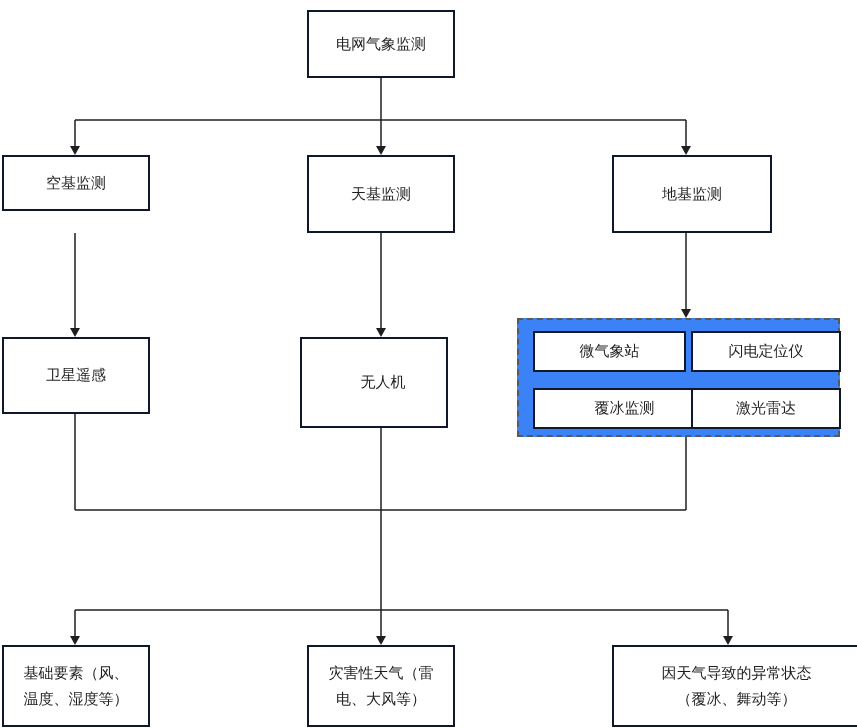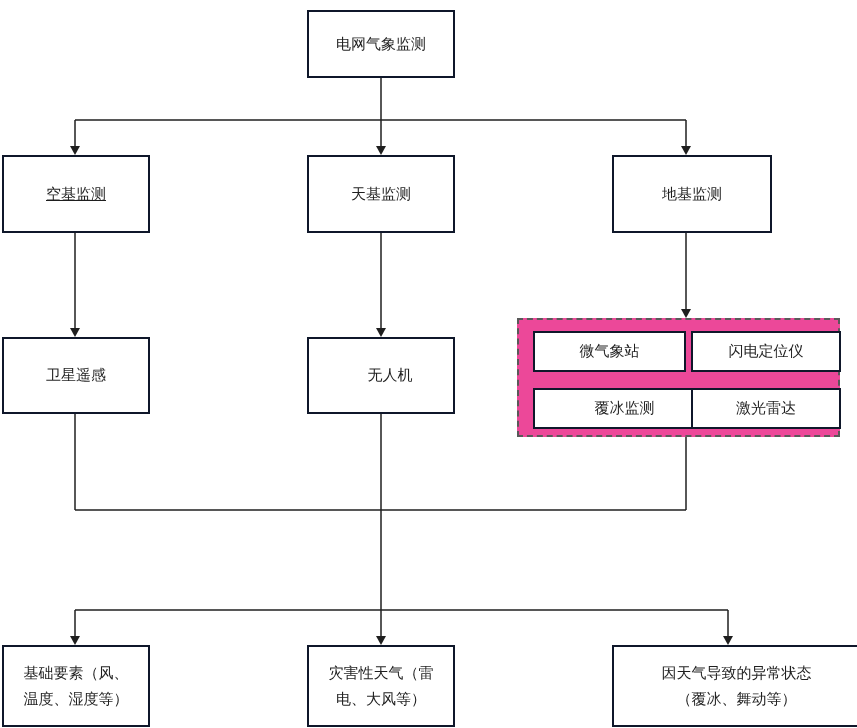--- a/index.html
+++ b/index.html
@@ -37,21 +37,21 @@
     text-align: center;
     font-size: 15px;
     line-height: 1.75;
     padding: 4px 10px;
   }
   .dashed-group {
     position: absolute;
     z-index: 1;
     box-sizing: border-box;
     border: 2px dashed #595959;
-    background: #ec4899;
+    background: #3b82f6;
   }
   .dashed-group .node {
     position: absolute;
   }
 </style>
 </head>
 <body>
 
 <div class="stage">
 
@@ -84,29 +84,29 @@
       <polygon points="376,328 386,328 381,337"></polygon>
       <polygon points="681,309 691,309 686,318"></polygon>
       <polygon points="70,636 80,636 75,645"></polygon>
       <polygon points="376,636 386,636 381,645"></polygon>
       <polygon points="723,636 733,636 728,645"></polygon>
     </g>
   </svg>
 
   <div class="node" style="left:307px;top:10px;width:148px;height:68px;">电网气象监测</div>
 
-  <div class="node" style="left:2px;top:155px;width:148px;height:78px;text-decoration:underline;">空基监测</div>
+  <div class="node" style="left:2px;top:155px;width:148px;height:56px;">空基监测</div>
 
   <div class="node" style="left:307px;top:155px;width:148px;height:78px;">天基监测</div>
 
   <div class="node" style="left:612px;top:155px;width:160px;height:78px;">地基监测</div>
 
   <div class="node" style="left:2px;top:337px;width:148px;height:77px;">卫星遥感</div>
 
-  <div class="node" style="left:307px;top:337px;width:148px;height:77px;padding-left:28px;">无人机</div>
+  <div class="node" style="left:300px;top:337px;width:148px;height:91px;padding-left:28px;">无人机</div>
 
   <div class="dashed-group" style="left:517px;top:318px;width:323px;height:119px;">
     <div class="node" style="left:14px;top:11px;width:153px;height:41px;">微气象站</div>
     <div class="node" style="left:172px;top:11px;width:150px;height:41px;">闪电定位仪</div>
     <div class="node" style="left:14px;top:68px;width:183px;height:41px;">覆冰监测</div>
     <div class="node" style="left:172px;top:68px;width:150px;height:41px;">激光雷达</div>
   </div>
 
   <div class="node" style="left:2px;top:645px;width:148px;height:82px;padding:4px 18px;">基础要素（风、温度、湿度等）</div>
 

